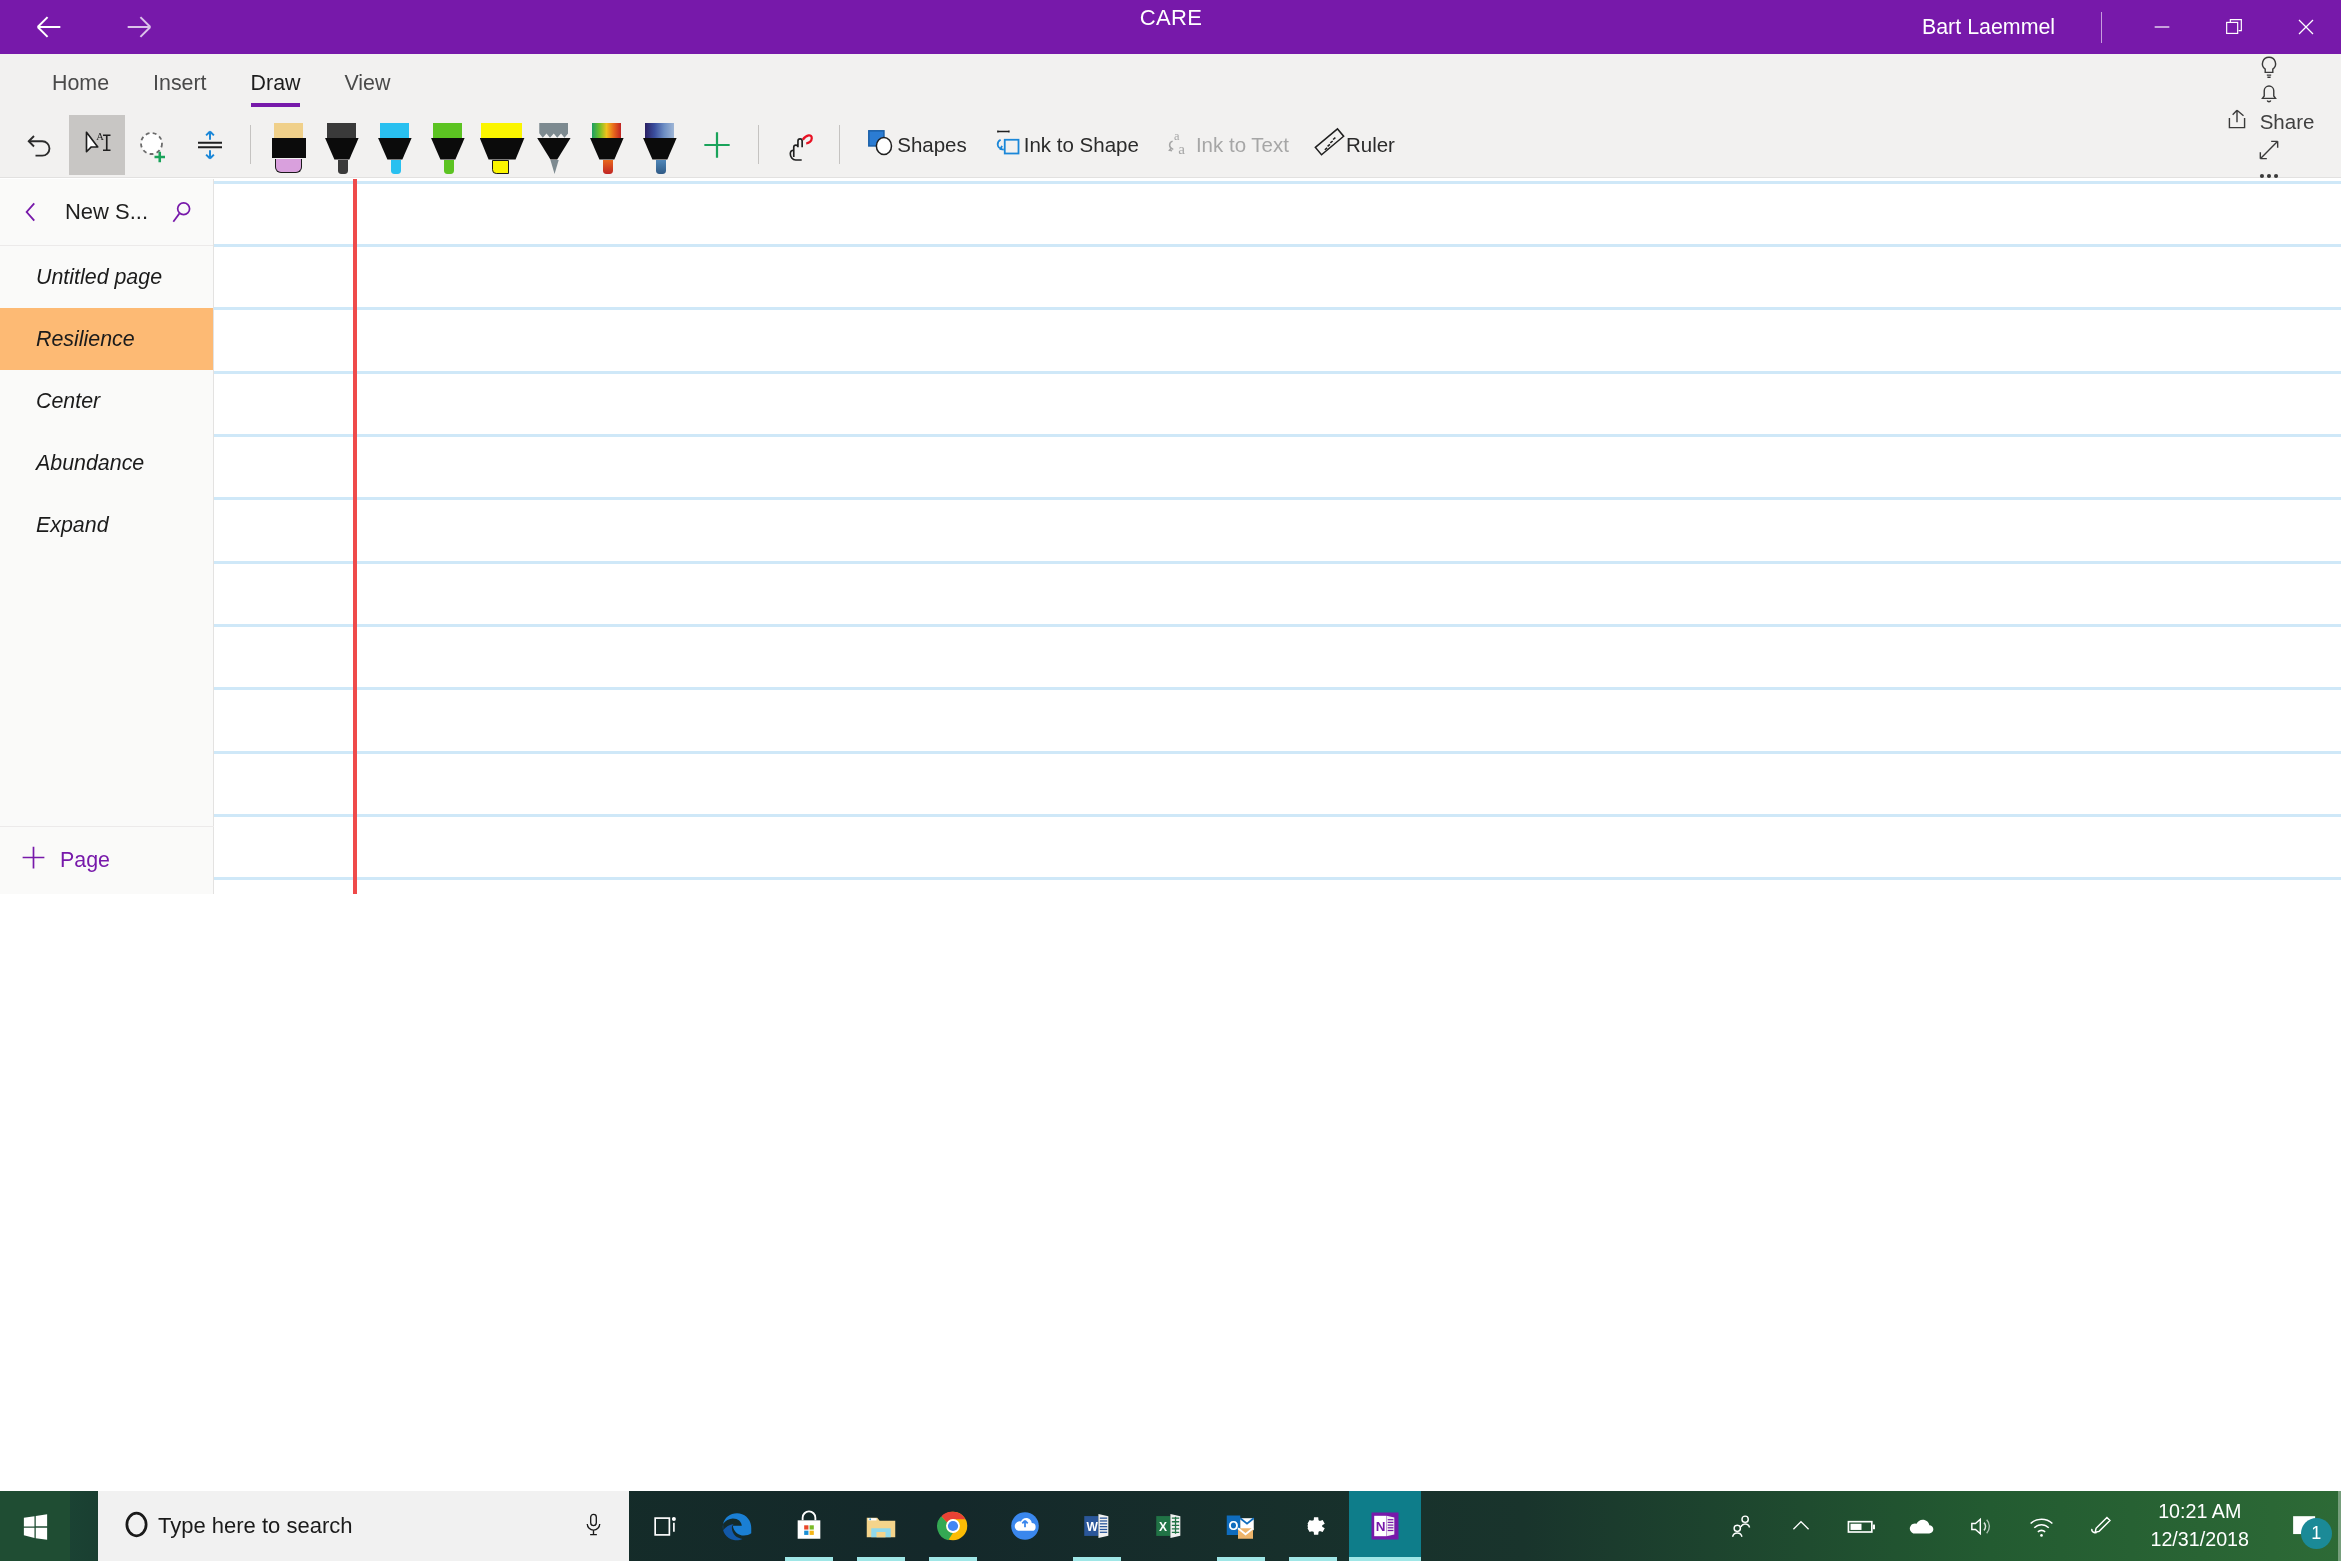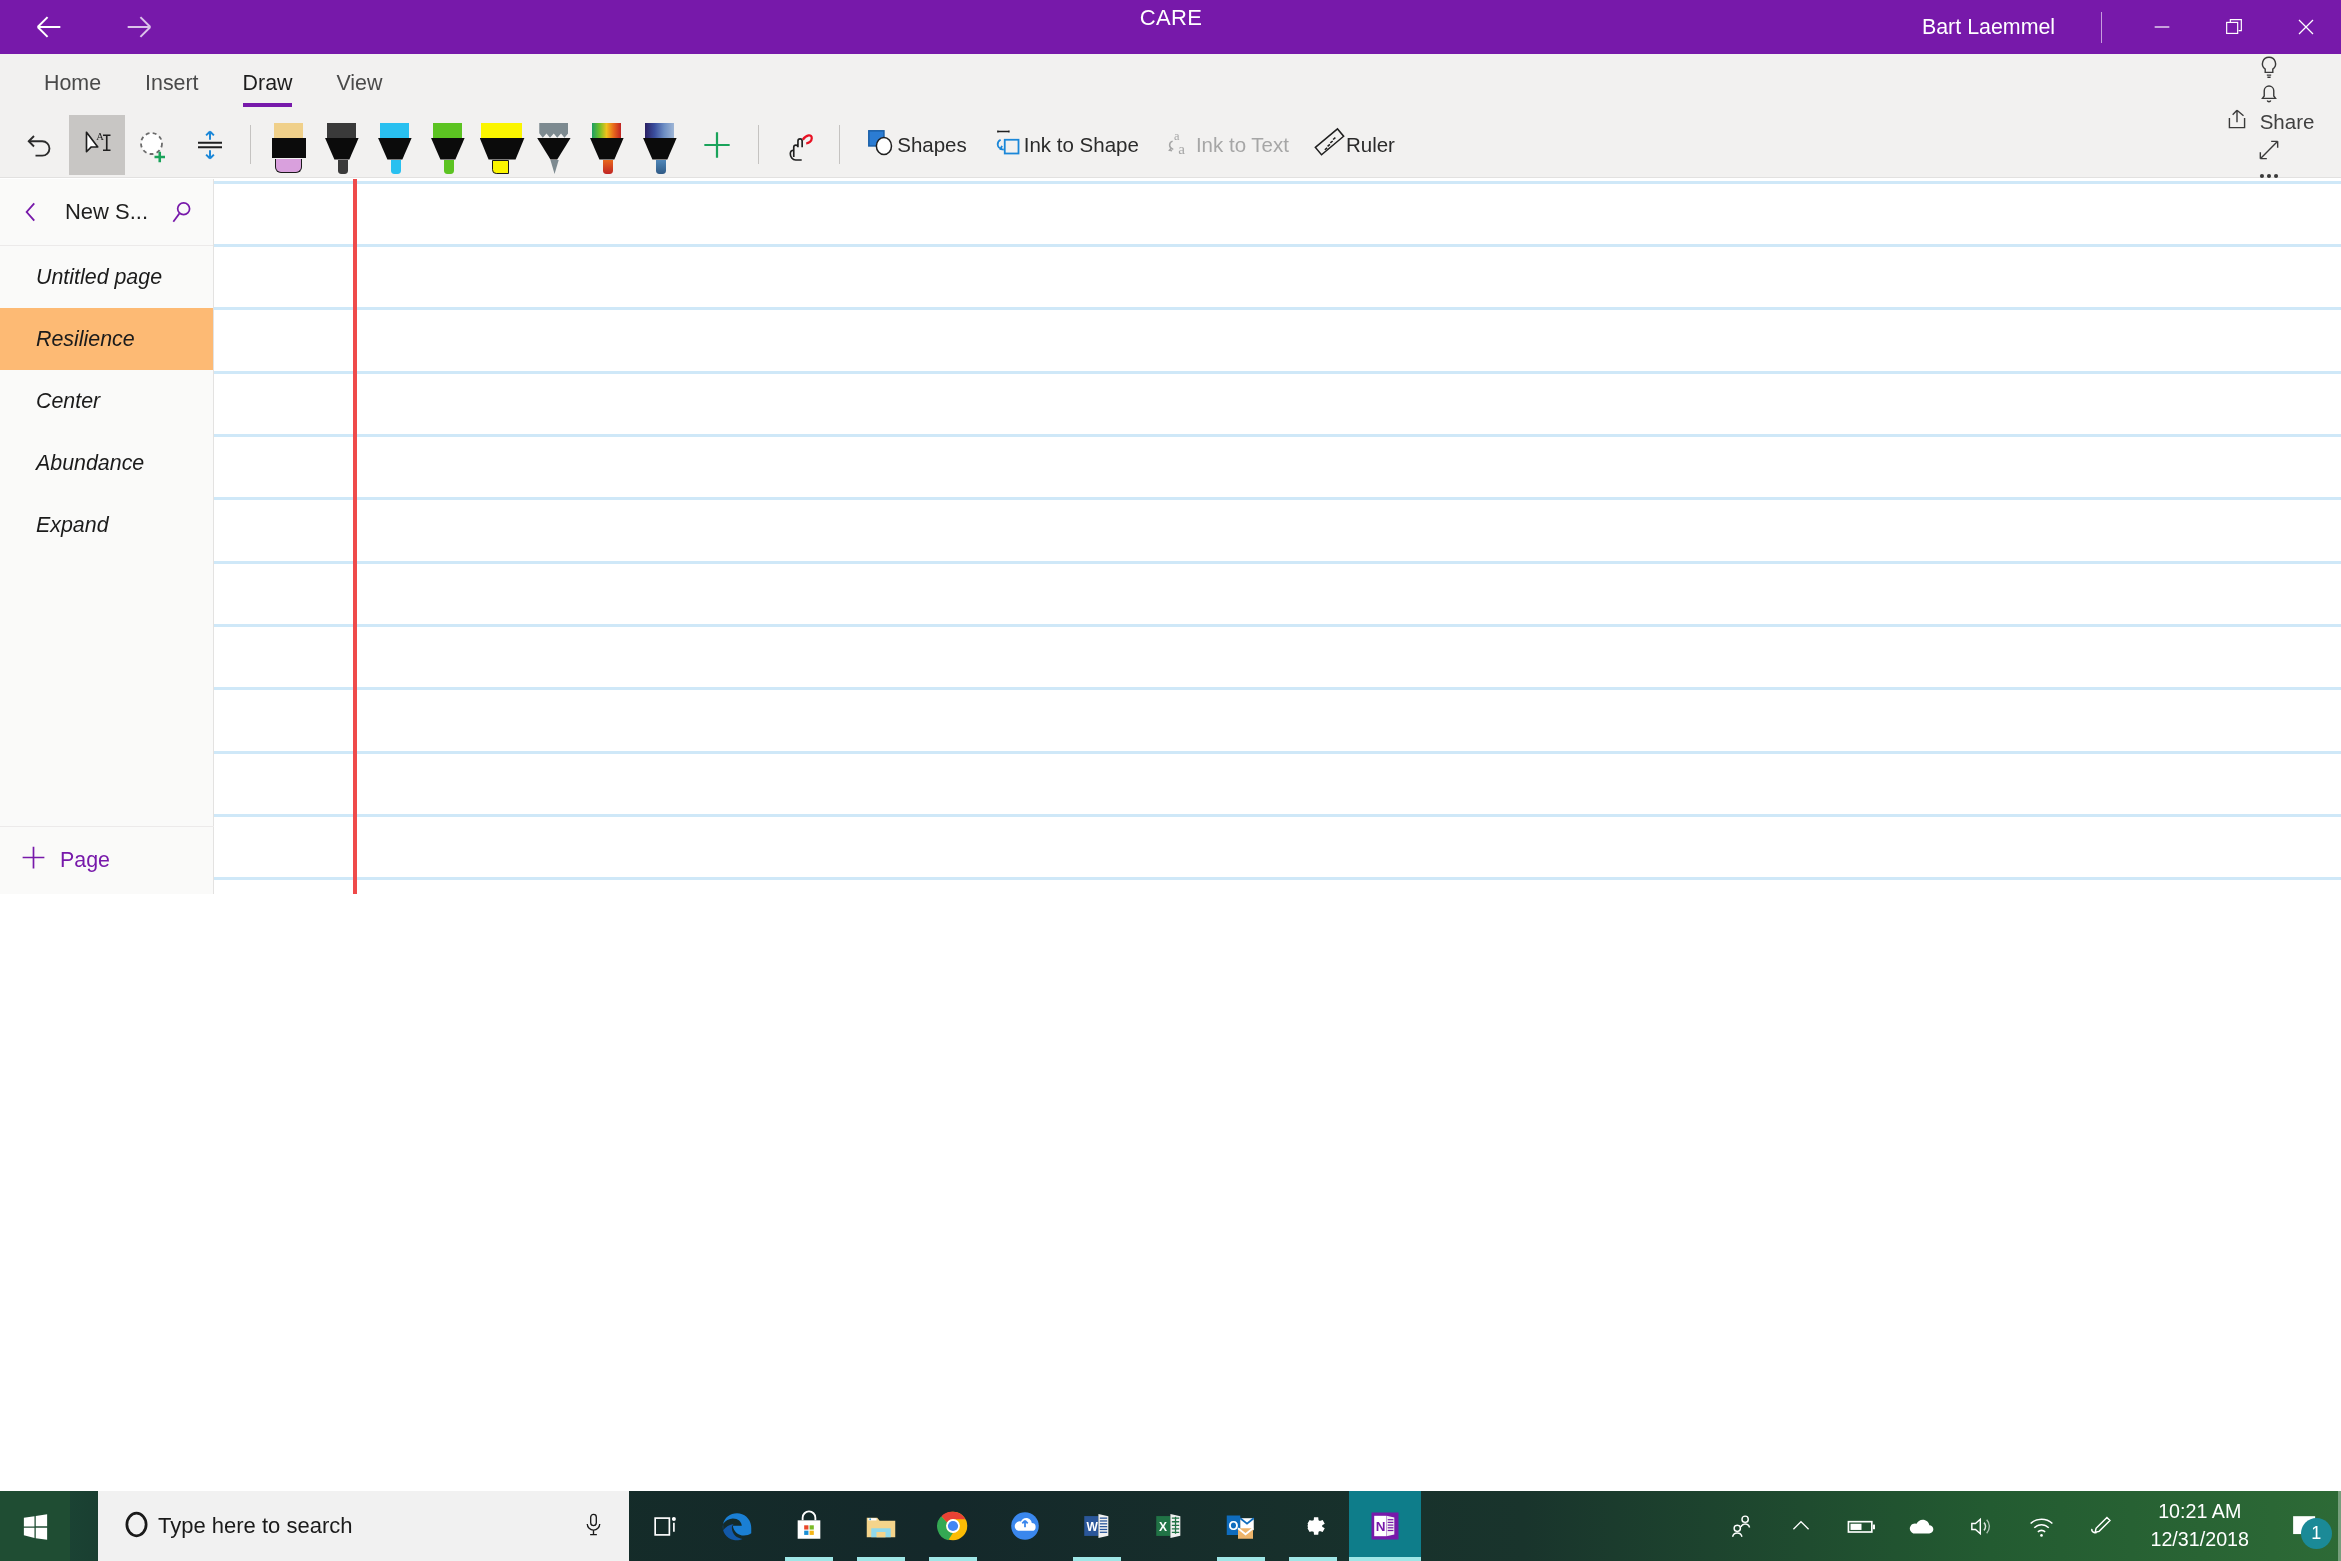--- a/index.html
+++ b/index.html
@@ -40,21 +40,21 @@
     color: #fff;
   }
 
   
   .ribbon {
     position: absolute; left: 0; top: 54px; width: 2342px; height: 124px;
     background: #f2f1f0;
     border-bottom: 0.9px solid #e2e1e0;
   }
   .tabs {
-    position: absolute; left: 0; top: 0; height: 58px;
+    position: absolute; left: 8px; top: 0; height: 58px;
     display: flex; align-items: stretch; padding-left: 22px;
   }
   .tab {
     padding: 0 22px; display: flex; align-items: center;
     font-size: 21.4px; color: #4a4a4a; position: relative;
   }
   .tab.active { color: #1d1d1d; font-weight: normal; }
   .tab.active::after {
     content: ""; position: absolute; left: 22px; right: 22px; bottom: 5.1px;
     height: 4.3px; background: #7719aa;

